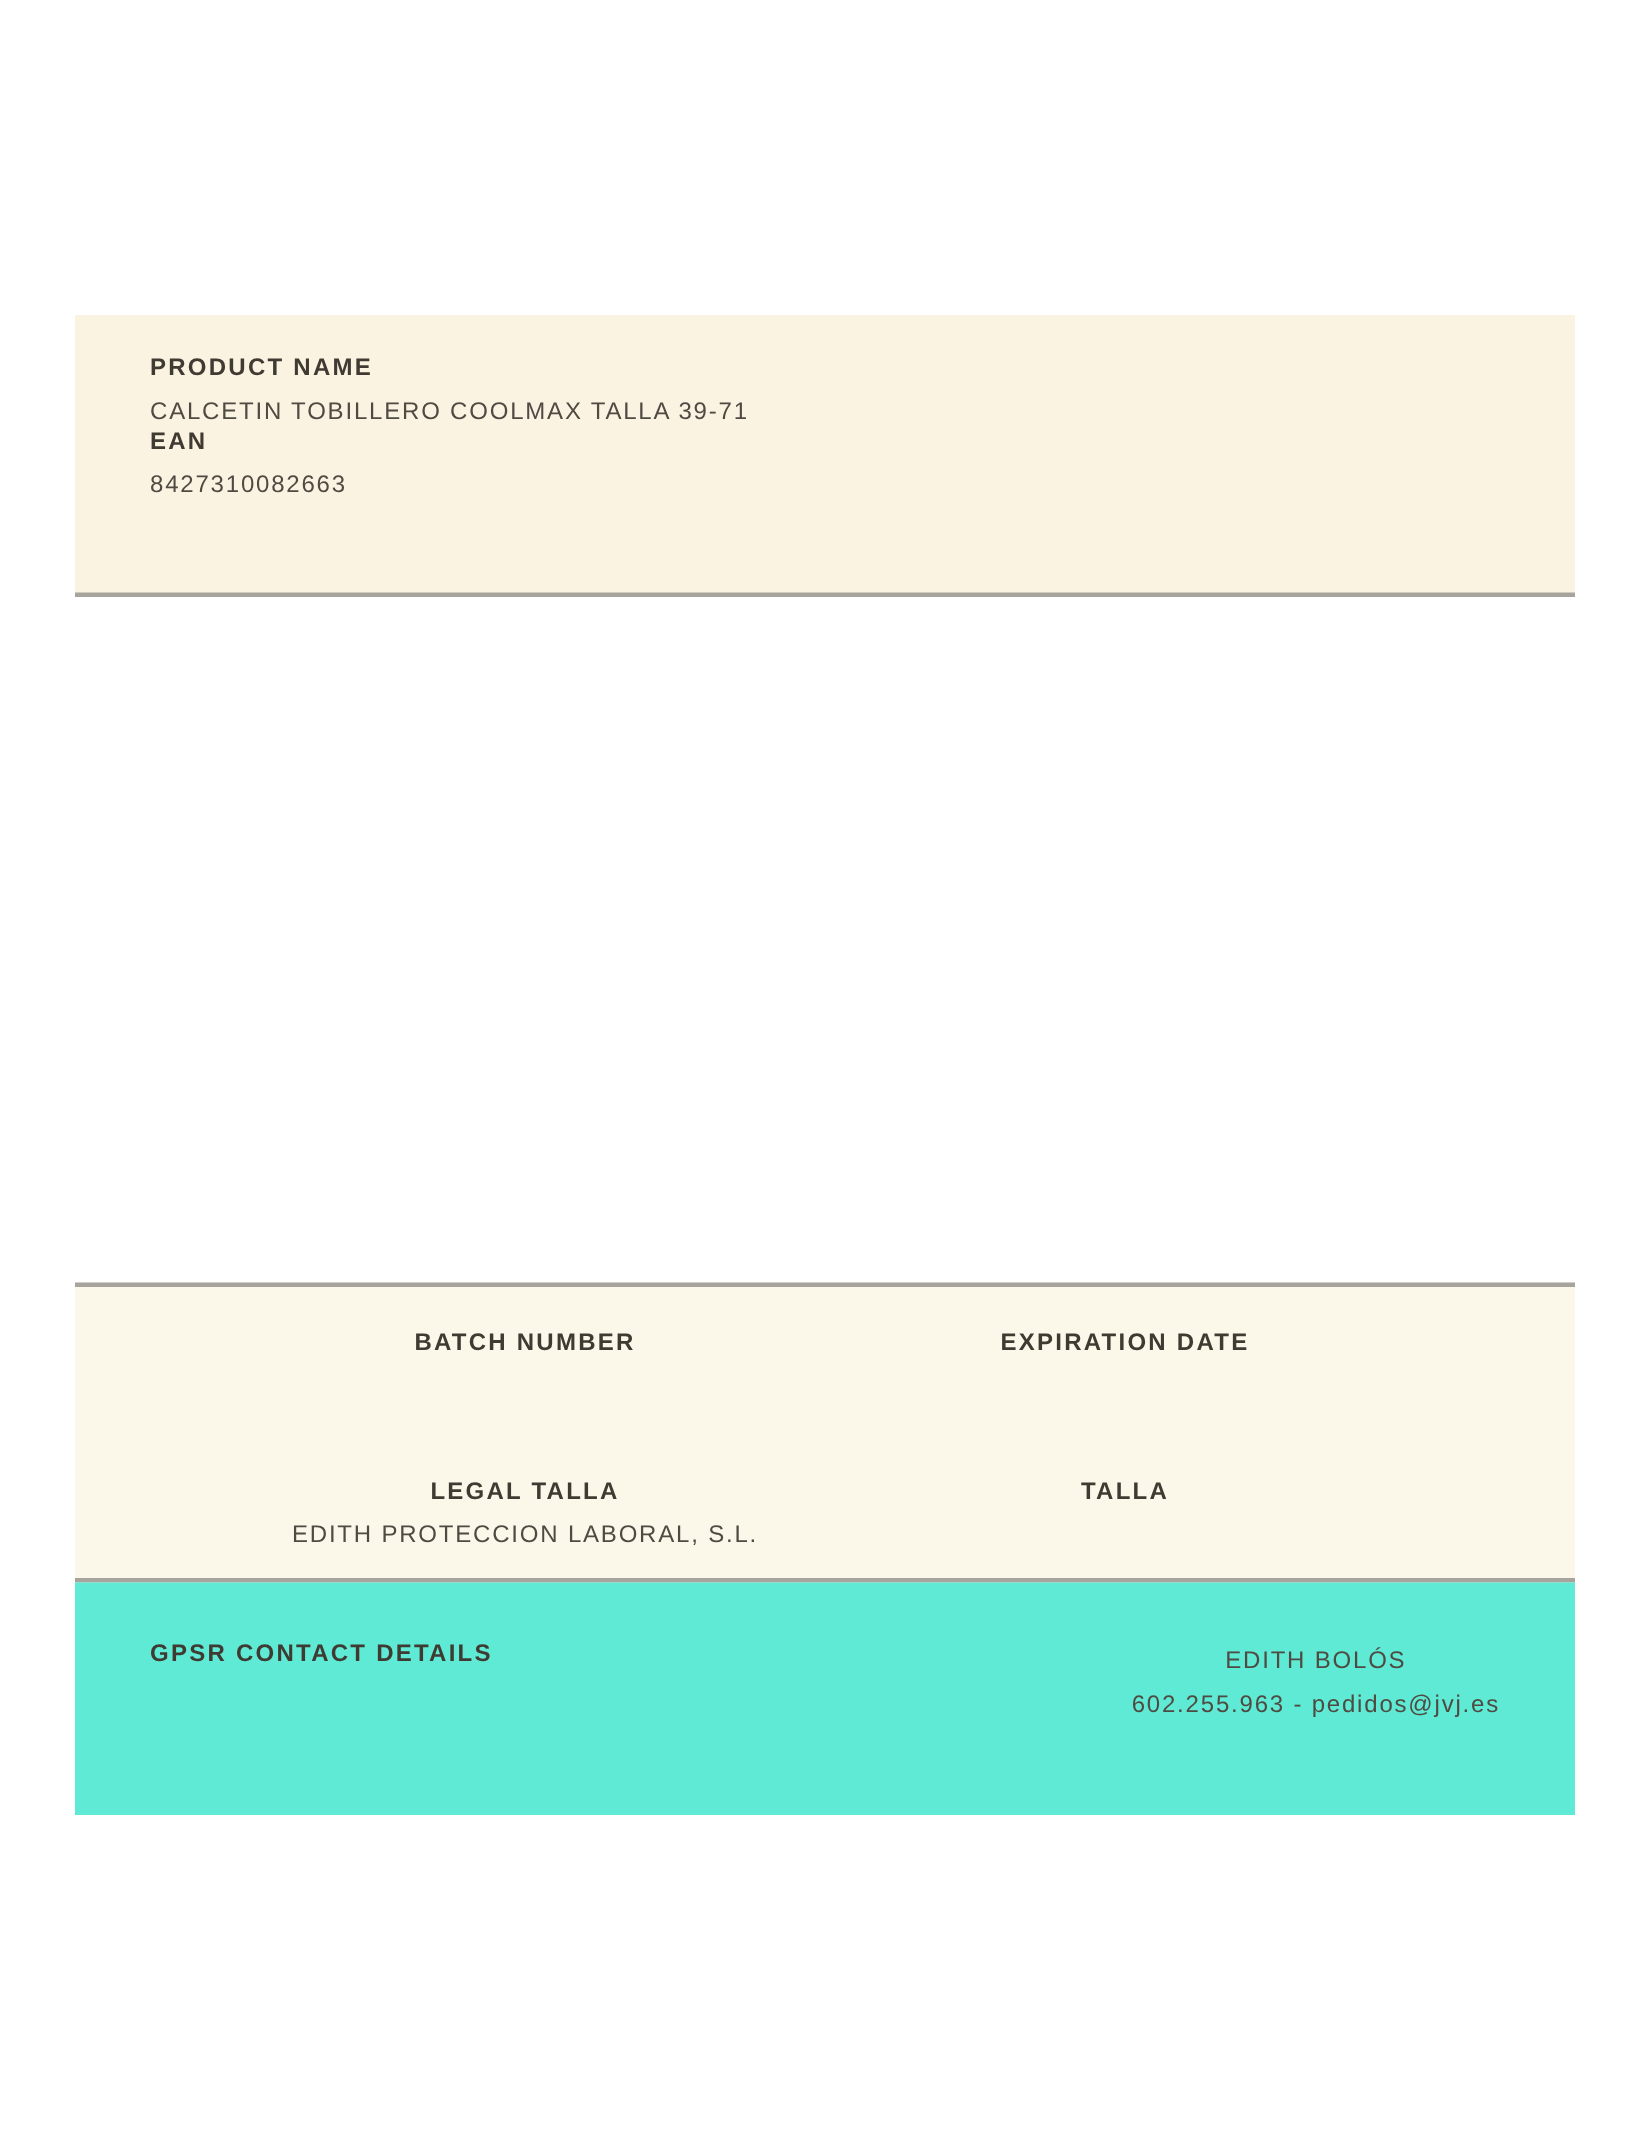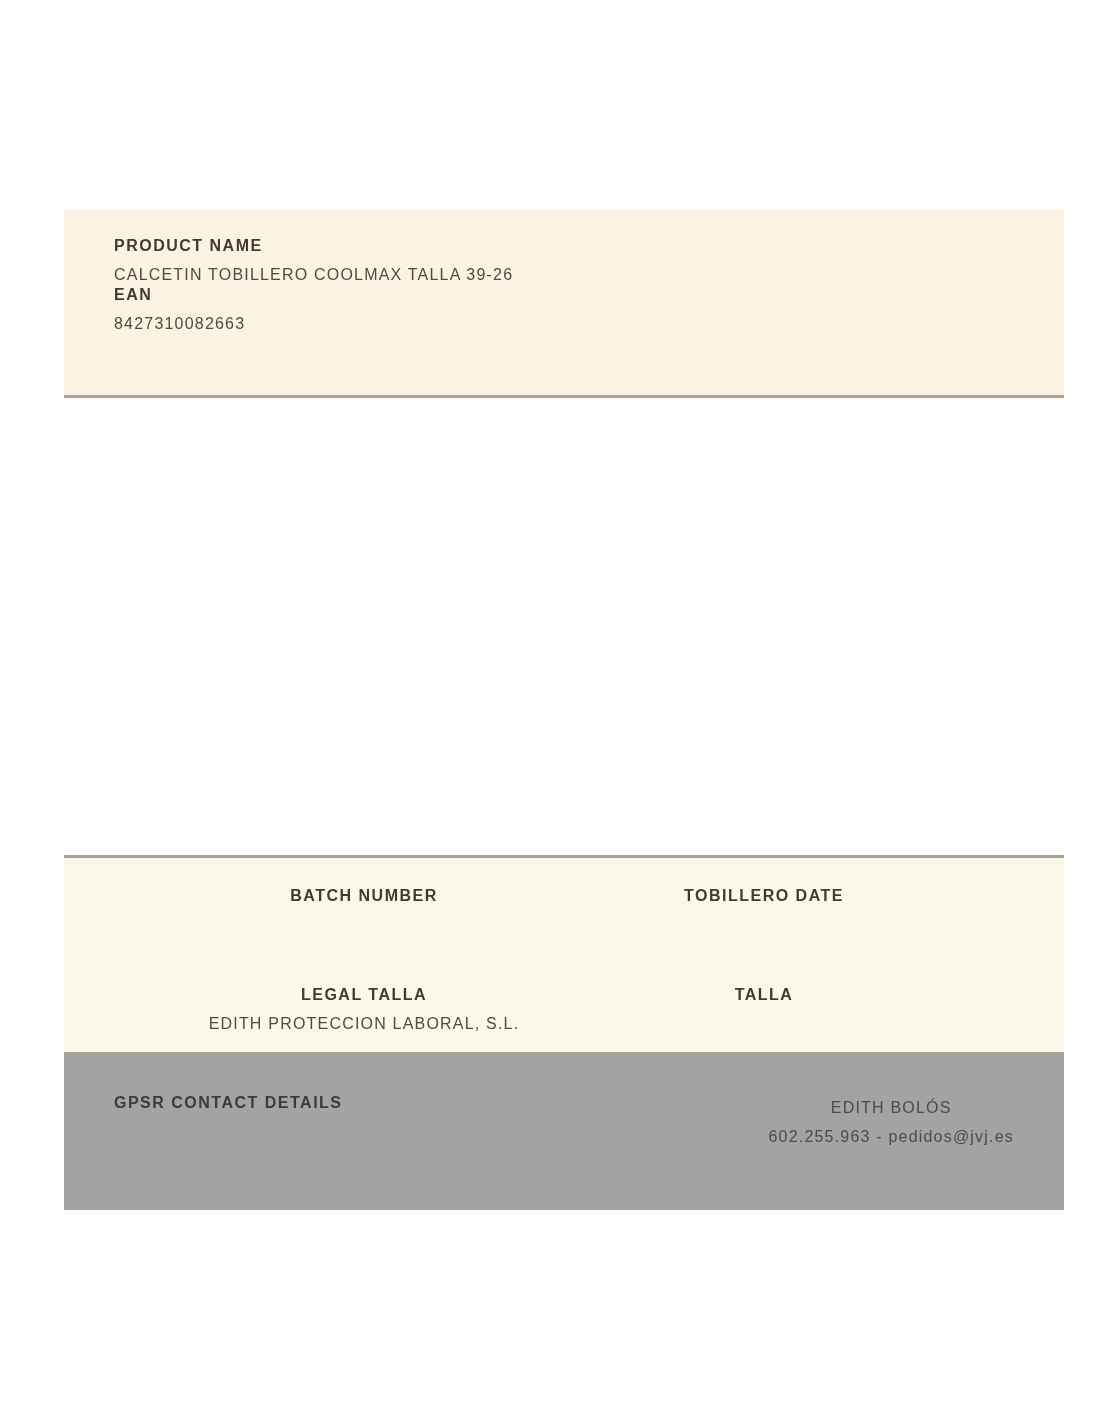--- a/index.html
+++ b/index.html
@@ -10,21 +10,21 @@
   }
   .page {
     position: relative;
     width: 1100px;
     height: 1422px;
     background: #ffffff;
     overflow: hidden;
   }
   .panel {
     position: absolute;
-    left: 64px;
+    left: 50px;
     width: 1000px;
   }
   .product-panel {
     top: 210px;
     height: 188px;
     background: #faf3e2;
     border-bottom: 3px solid #a6a49c;
     padding: 26px 50px;
   }
   .label {
@@ -52,21 +52,21 @@
     border-bottom: 3px solid #a6a49c;
     padding: 28px 100px 0 100px;
   }
   .grid-row { display: flex; }
   .cell { width: 50%; text-align: center; }
   .row-bottom { margin-top: 70px; }
 
   .gpsr-panel {
     top: 1055px;
     height: 155px;
-    background: #a3a3a3;
+    background: #5eead4;
     padding: 38px 50px;
     display: flex;
     justify-content: space-between;
     align-items: flex-start;
   }
   .gpsr-contact {
     text-align: center;
     font-size: 16px;
     color: #4f4b42;
     letter-spacing: 1.2px;
@@ -74,36 +74,36 @@
   }
 </style>
 </head>
 <body>
 
 <div class="page">
 
   <section class="panel product-panel">
     <div class="field">
       <div class="label">PRODUCT NAME</div>
-      <div class="value">CALCETIN TOBILLERO COOLMAX TALLA 39-26</div>
+      <div class="value">CALCETIN TOBILLERO COOLMAX TALLA 39-71</div>
     </div>
     <div class="field field-ean">
       <div class="label">EAN</div>
       <div class="value">8427310082663</div>
     </div>
   </section>
 
   <section class="panel batch-panel">
     <div class="grid-row row-top">
       <div class="cell">
         <div class="label">BATCH NUMBER</div>
         <div class="value"></div>
       </div>
       <div class="cell">
-        <div class="label">TOBILLERO DATE</div>
+        <div class="label">EXPIRATION DATE</div>
         <div class="value"></div>
       </div>
     </div>
     <div class="grid-row row-bottom">
       <div class="cell">
         <div class="label">LEGAL TALLA</div>
         <div class="value">EDITH PROTECCION LABORAL, S.L.</div>
       </div>
       <div class="cell">
         <div class="label">TALLA</div>

